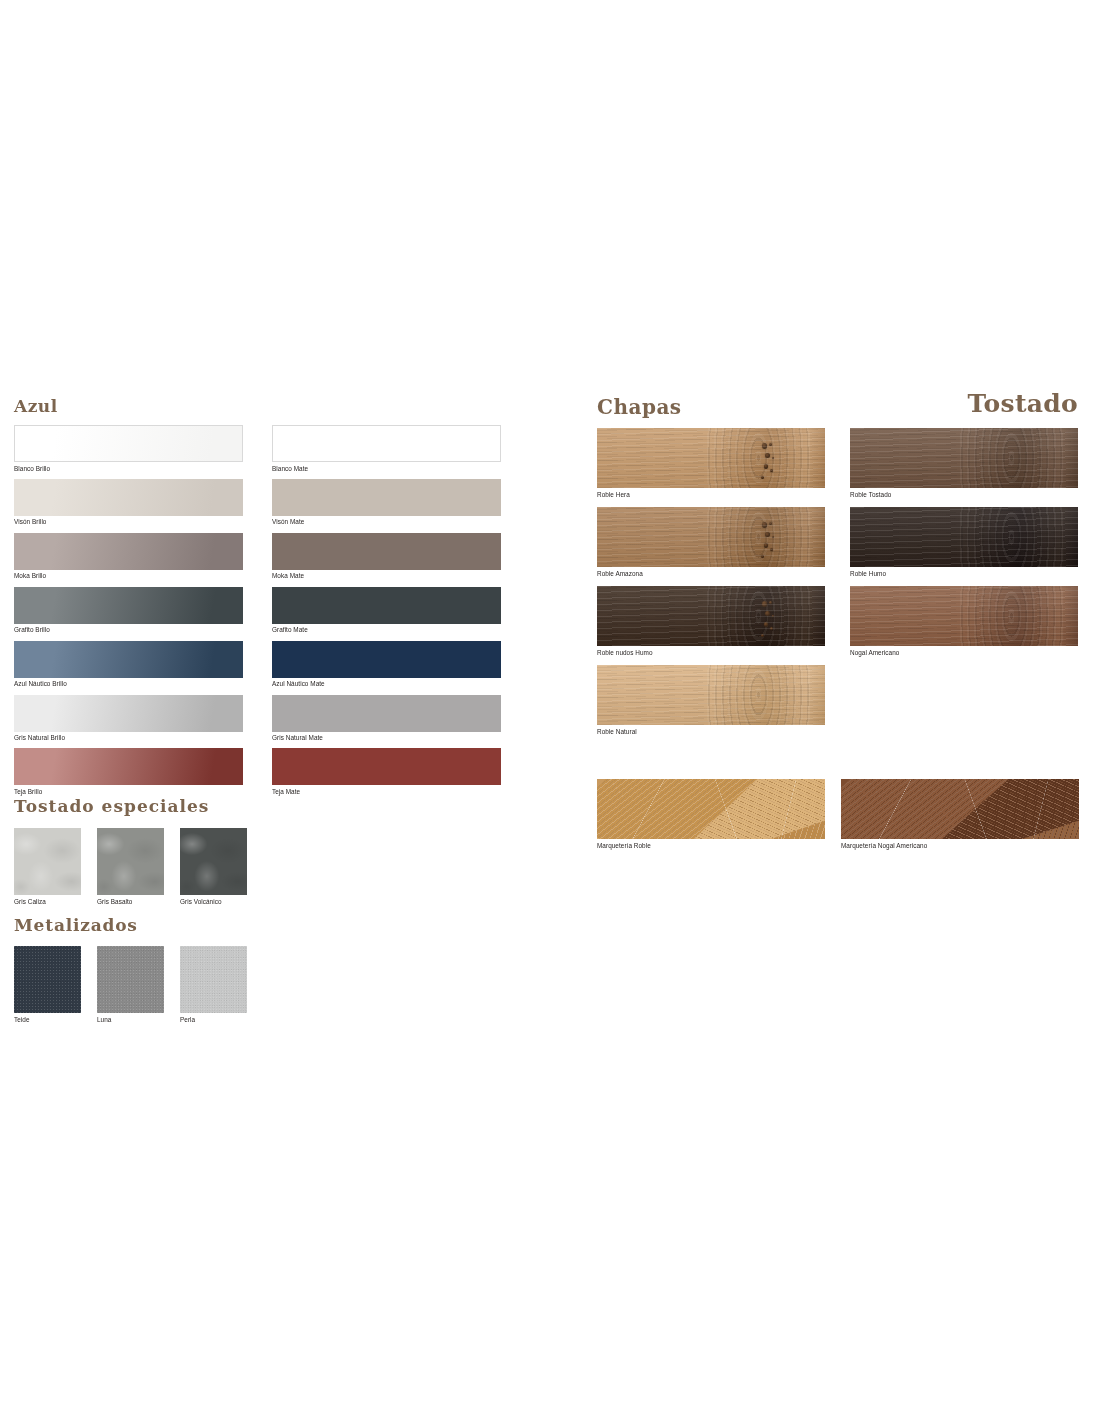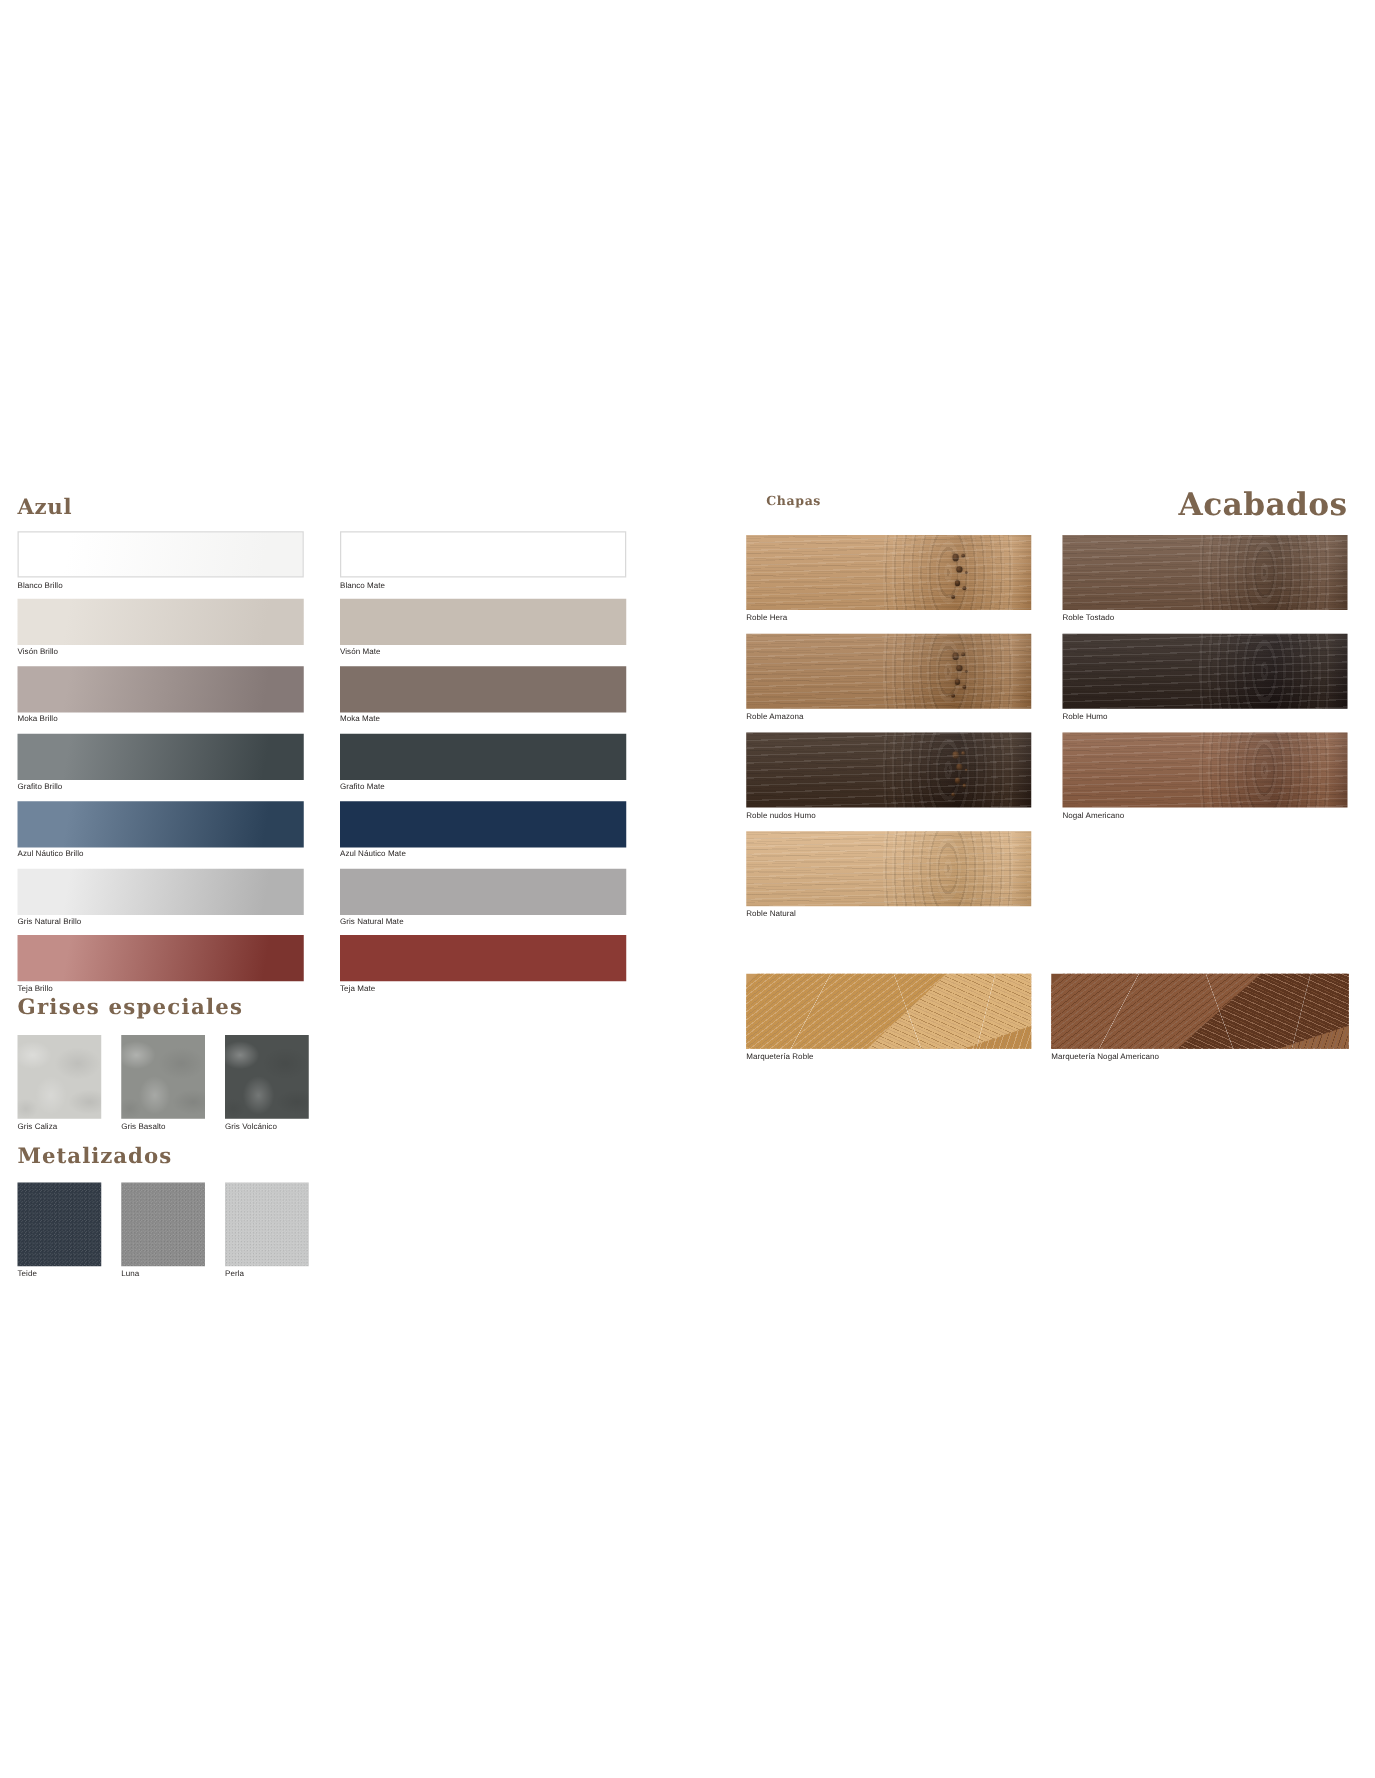--- a/index.html
+++ b/index.html
@@ -22,21 +22,21 @@
     color: #7c654f;
     font-weight: 700;
     letter-spacing: 0.5px;
     margin: 0;
     line-height: 1;
     white-space: nowrap;
   }
   .title-lacas        { position: absolute; left: 14px;  top: 398px; font-size: 17px; }
   .title-grises       { position: absolute; left: 14px;  top: 798px; font-size: 17px; letter-spacing: 1px; }
   .title-metalizados  { position: absolute; left: 14px;  top: 917px; font-size: 17px; letter-spacing: 0.8px; }
-  .title-chapas       { position: absolute; left: 613px; top: 397px; font-size: 10px; }
+  .title-chapas       { position: absolute; left: 597px; top: 397px; font-size: 20px; }
   .title-acabados {
     position: absolute; right: 22px; top: 391px;
     font-size: 25px; letter-spacing: 0.3px;
   }
 
   
   .swatch-label {
     font-family: "Liberation Sans", sans-serif;
     font-size: 6.4px;
     color: #231f1e;
@@ -218,21 +218,21 @@
         <span class="swatch-label">Gris Natural Mate</span>
       </div>
       <div class="laca-item">
         <div class="laca-chip" style="background: rgb(139, 58, 52);"></div>
         <span class="swatch-label">Teja Mate</span>
       </div>
     </div>
 
 </div>
 
-<h2 class="section-title title-grises">Grises especiales</h2>
+<h2 class="section-title title-grises">Tostado especiales</h2>
 
 <div class="tile-row row-grises" id="grises-row">
     <div class="tile-item">
       <div class="tile-chip mottle" style="background: rgb(205, 205, 201);"></div>
       <span class="swatch-label">Gris Caliza</span>
     </div>
     <div class="tile-item">
       <div class="tile-chip mottle" style="background: rgb(142, 144, 140);"></div>
       <span class="swatch-label">Gris Basalto</span>
     </div>
@@ -254,21 +254,21 @@
       <span class="swatch-label">Luna</span>
     </div>
     <div class="tile-item">
       <div class="tile-chip speckle" style="background: rgb(199, 200, 200);"></div>
       <span class="swatch-label">Perla</span>
     </div>
   </div>
 
 <h2 class="section-title title-chapas">Chapas</h2>
 
-<h1 class="section-title title-acabados">Acabados</h1>
+<h1 class="section-title title-acabados">Tostado</h1>
 
 <div id="chapas-left">
     <div class="veneer-item" style="left: 597px; top: 428px; width: 228px;">
       <div class="veneer-chip grain cathedral knots" style="width: 228px; height: 60px; background: linear-gradient(93deg, rgb(198, 154, 108) 0%, rgb(198, 154, 108) 52%, rgb(168, 122, 76) 74%, rgb(198, 154, 108) 92%, rgb(168, 122, 76) 100%);">
         <span class="knot" style="left: 164.83px; top: 15.25px; width: 5.5px; height: 5.5px;"></span>
         <span class="knot" style="left: 171.68px; top: 14.6px; width: 3.2px; height: 3.2px;"></span>
         <span class="knot" style="left: 168.044px; top: 25.1px; width: 5px; height: 5px;"></span>
         <span class="knot" style="left: 174.616px; top: 28.6px; width: 2.8px; height: 2.8px;"></span>
         <span class="knot" style="left: 166.976px; top: 36.2px; width: 4.4px; height: 4.4px;"></span>
         <span class="knot" style="left: 173.148px; top: 40.5px; width: 3px; height: 3px;"></span>

